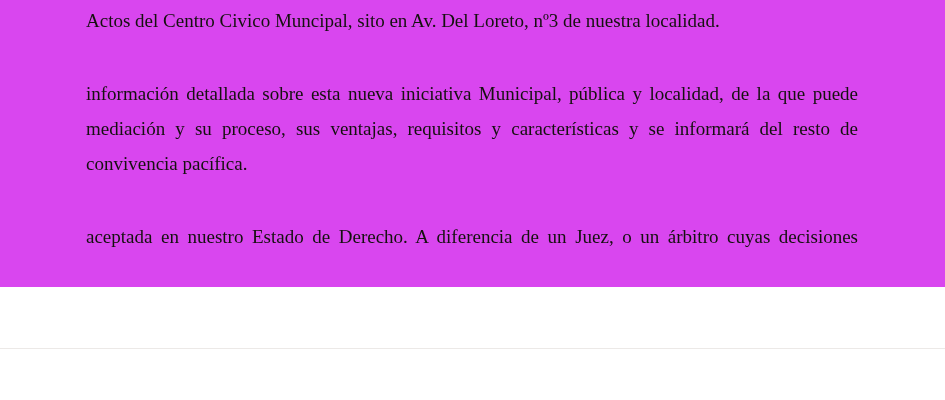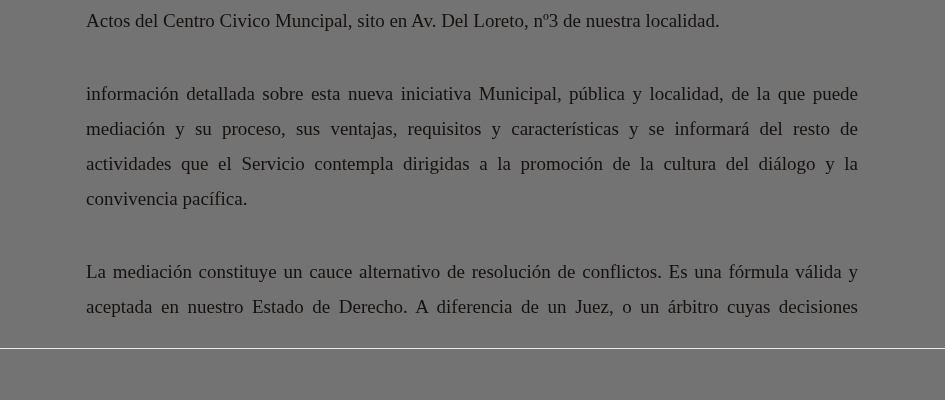--- a/index.html
+++ b/index.html
@@ -10,22 +10,22 @@
   body {
     width: 945px;
     height: 400px;
     overflow: hidden;
     font-family: "Liberation Serif", serif;
     color: #1a1a1a;
   }
   .page {
     position: relative;
     width: 945px;
-    height: 400px;
-    background: #737373;
+    height: 287px;
+    background: #d946ef;
   }
   .doc-body {
     position: absolute;
     left: 86px;
     top: 0px;
     width: 772px;
   }
   .para {
     font-size: 19px;
     line-height: 35px;
@@ -66,27 +66,25 @@
 
     <p class="para first">
       <span class="line nostretch">Actos del Centro Civico Muncipal, sito en Av. Del Loreto, nº3 de nuestra localidad.</span>
     </p>
 
     <div class="gap-1"></div>
 
     <p class="para">
       <span class="line">información detallada sobre esta nueva iniciativa Municipal, pública y localidad, de la que puede</span>
       <span class="line">mediación y su proceso, sus ventajas, requisitos y características y se informará del resto de</span>
-      <span class="line">actividades que el Servicio contempla dirigidas a la promoción de la cultura del diálogo y la</span>
       <span class="line nostretch">convivencia pacífica.</span>
     </p>
 
     <div class="gap-2"></div>
 
     <p class="para">
-      <span class="line">La mediación constituye un cauce alternativo de resolución de conflictos. Es una fórmula válida y</span>
       <span class="line">aceptada en nuestro Estado de Derecho. A diferencia de un Juez, o un árbitro cuyas decisiones</span>
     </p>
 
   </div>
 
   <div class="faint-rule"></div>
 </div>
 
 </body></html>

